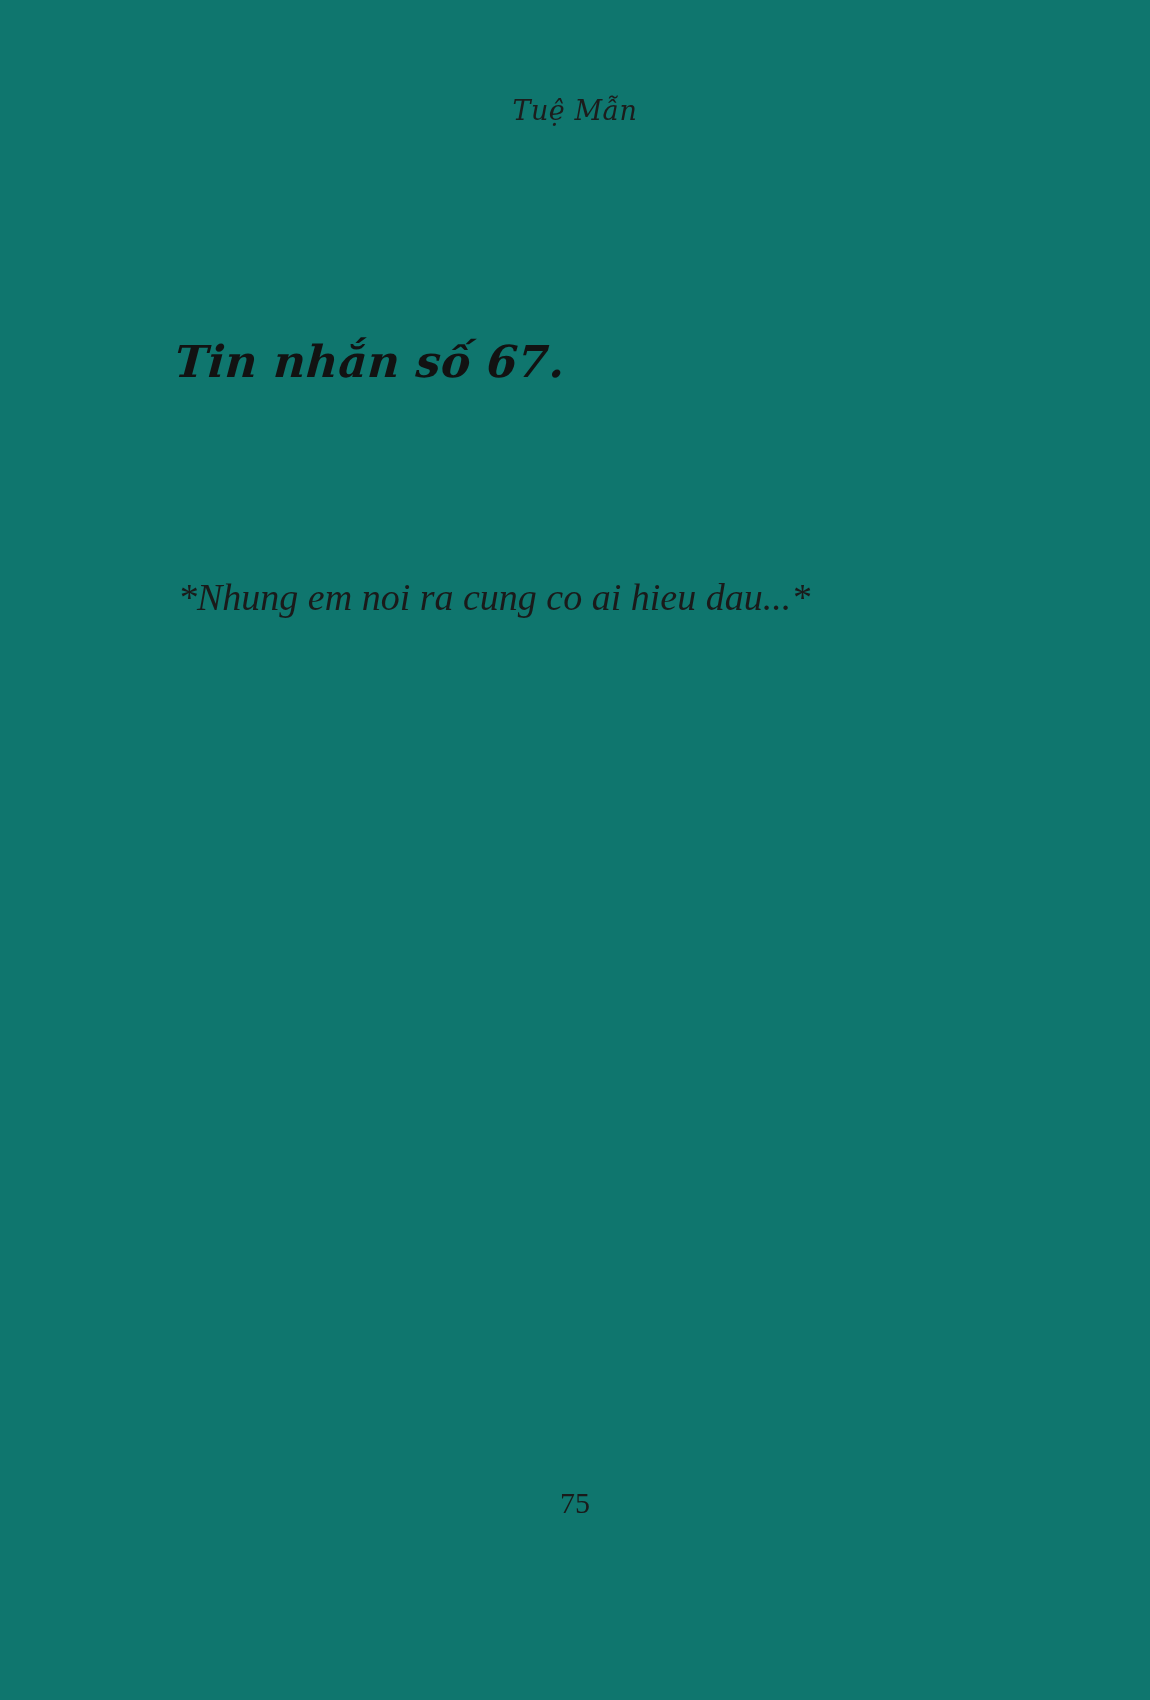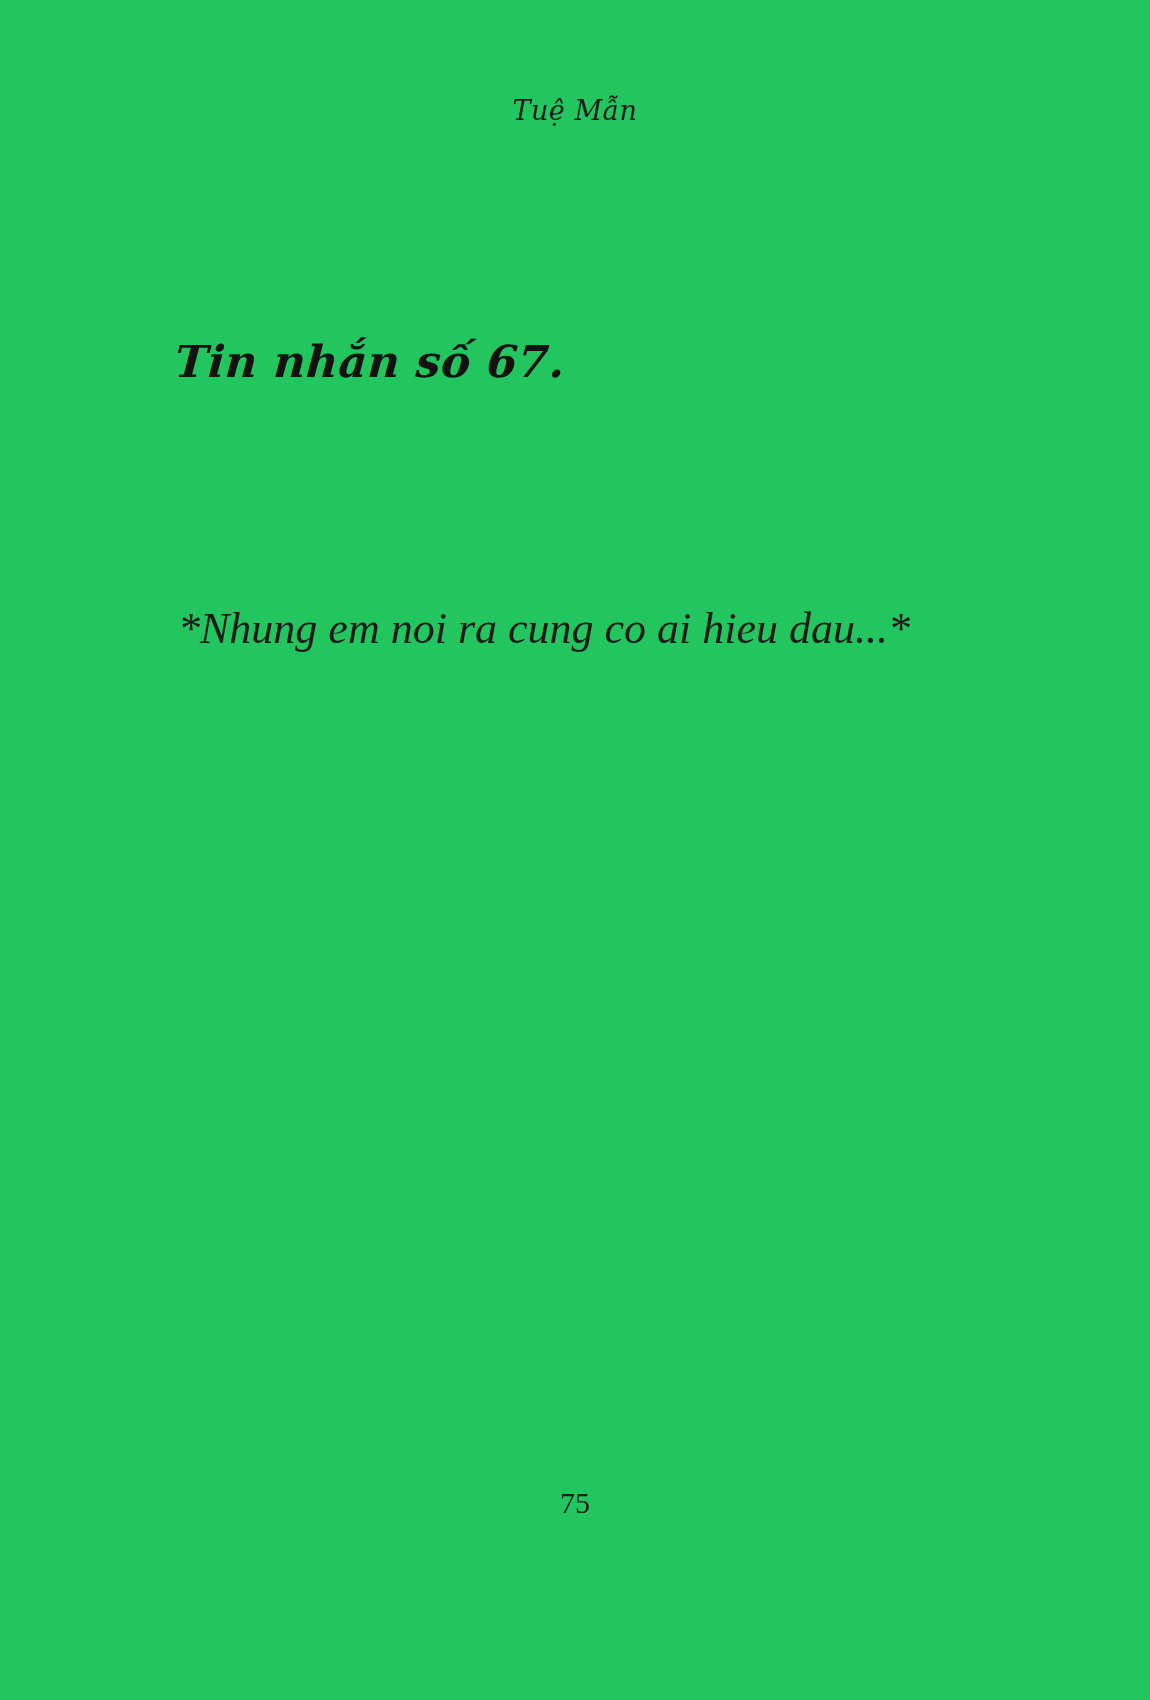--- a/index.html
+++ b/index.html
@@ -12,21 +12,21 @@
     height: 1700px;
     position: relative;
     font-family: "Liberation Serif", serif;
     color: #1a1a1a;
     overflow: hidden;
   }
 
   .page {
     position: absolute;
     inset: 0;
-    background: #22c55e;
+    background: #0f766e;
   }
 
   
   .running-head {
     position: absolute;
     top: 95px;
     left: 0;
     right: 0;
     text-align: center;
     font-family: "DejaVu Serif", serif;
@@ -70,24 +70,23 @@
     font-family: "DejaVu Serif", serif;
     font-style: italic;
     font-size: 72px;
     line-height: 0.6;
     vertical-align: -12px;
     margin-right: 2px;
     color: #111111;
   }
 
   .note-line {
-    margin-top: 28px;
     font-family: "Liberation Serif", serif;
     font-style: italic;
-    font-size: 44px;
+    font-size: 38px;
     line-height: 1.2;
     color: #1a1a1a;
     white-space: nowrap;
   }
 
   
   .folio {
     position: absolute;
     bottom: 180px;
     left: 0;

